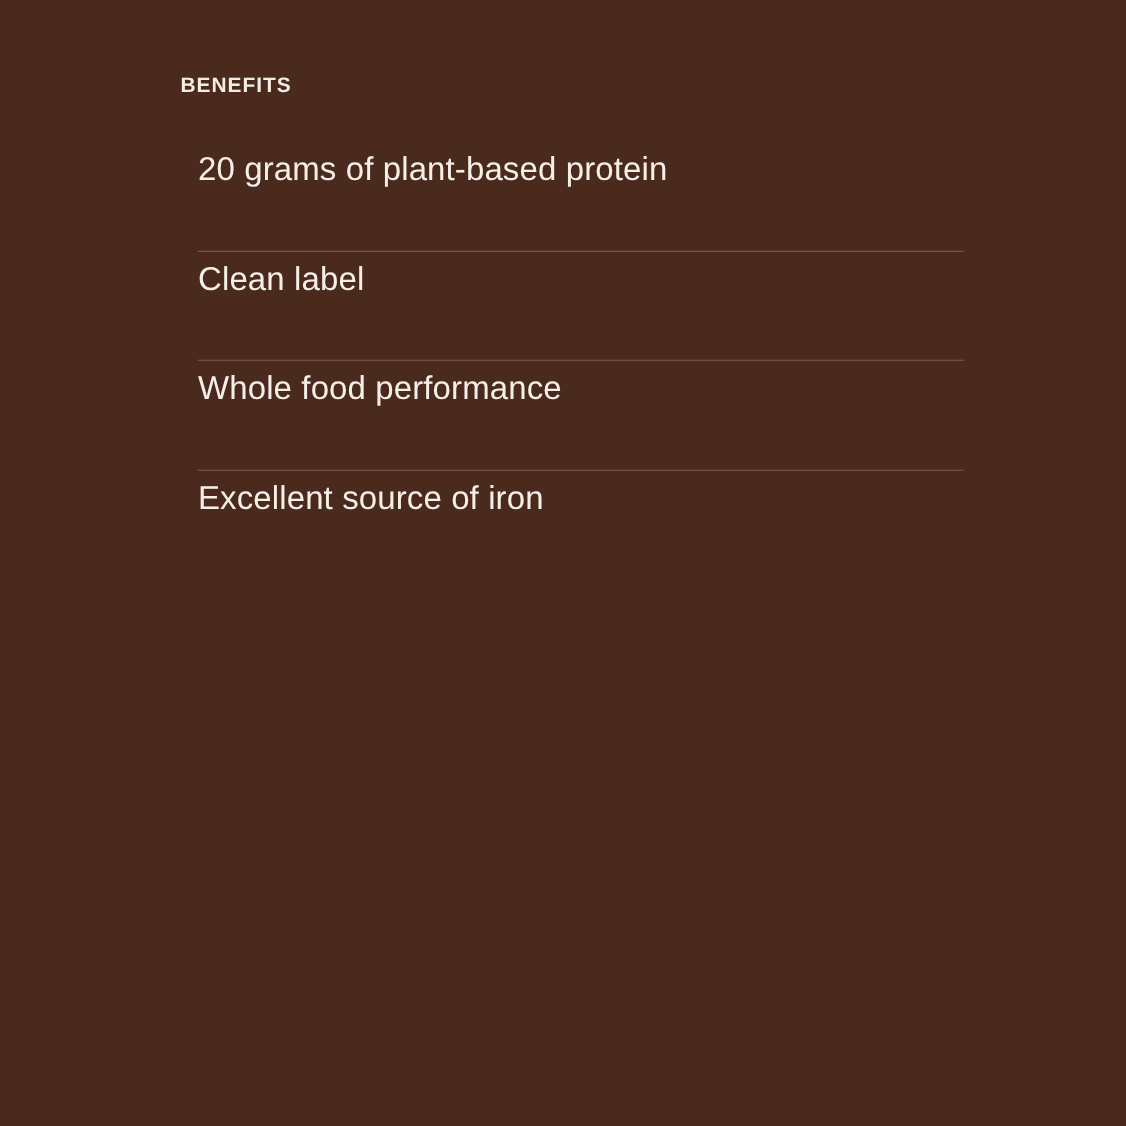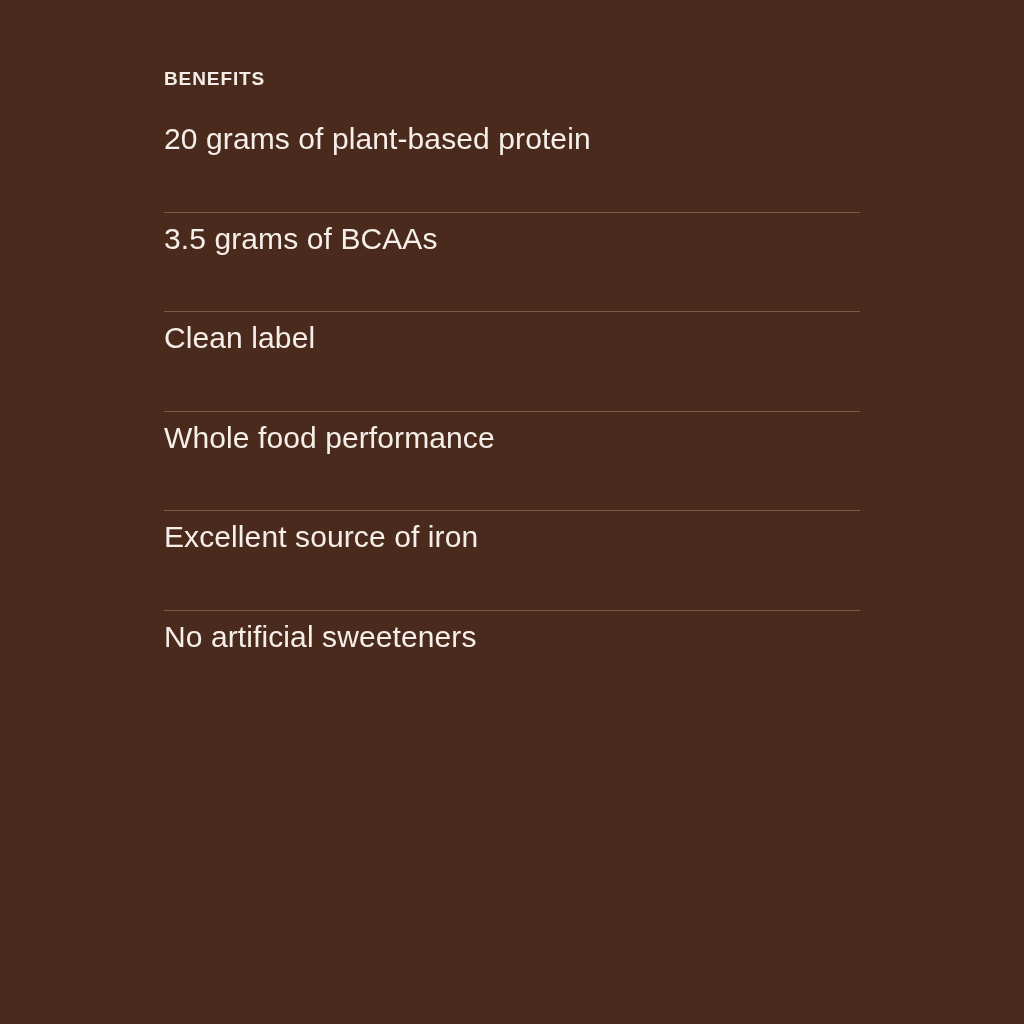--- a/index.html
+++ b/index.html
@@ -29,21 +29,21 @@
     font-weight: bold;
     letter-spacing: 0.9px;
     color: #f4ece6;
   }
   .benefits-list {
     position: absolute;
     top: 113px;
     left: 0;
     width: 696px;
     list-style: none;
-    margin: 0;
+    margin: 16px;
     padding: 0;
     text-align: right;
   }
   .benefit-item {
     height: 99.5px;
     box-sizing: border-box;
     display: flex;
     align-items: flex-start;
     border-bottom: 1px solid #7b5a48;
   }
@@ -64,29 +64,23 @@
 
 <div class="panel">
 
   <div class="section-heading">BENEFITS</div>
 
   <ul class="benefits-list">
     <li class="benefit-item">
       <span class="benefit-text">20 grams of plant-based protein</span>
     </li>
     <li class="benefit-item">
-      <span class="benefit-text">3.5 grams of BCAAs</span>
-    </li>
-    <li class="benefit-item">
       <span class="benefit-text">Clean label</span>
     </li>
     <li class="benefit-item">
       <span class="benefit-text">Whole food performance</span>
     </li>
     <li class="benefit-item">
       <span class="benefit-text">Excellent source of iron</span>
     </li>
-    <li class="benefit-item">
-      <span class="benefit-text">No artificial sweeteners</span>
-    </li>
   </ul>
 
 </div>
 
 </body></html>

